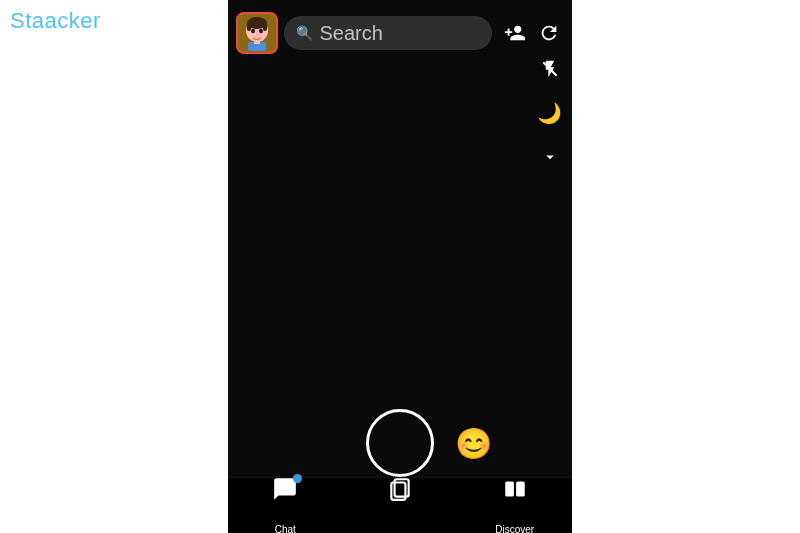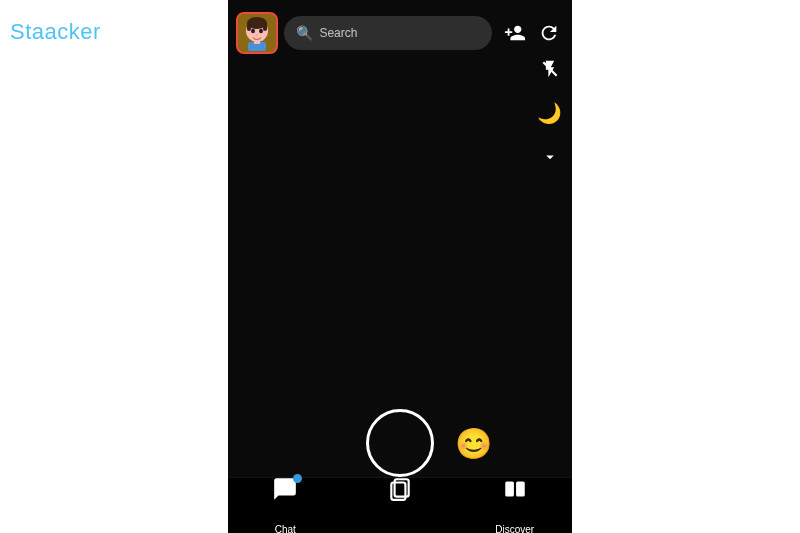--- a/index.html
+++ b/index.html
@@ -15,21 +15,20 @@
     
     #watermark {
       position: absolute;
       top: 8px;
       left: 10px;
       color: #4fc3f7;
       font-size: 22px;
       font-weight: 500;
       z-index: 10;
       letter-spacing: 0.5px;
-      margin-top: 11px;
     }
 
     
     #phone-frame {
       position: absolute;
       top: 0;
       left: 228px;
       width: 344px;
       height: 533px;
       background: #000;
@@ -92,21 +91,21 @@
     }
 
     #search-icon-wrap {
       color: rgba(255,255,255,0.8);
       font-size: 14px;
       margin-right: 6px;
     }
 
     #search-placeholder {
       color: rgba(255,255,255,0.7);
-      font-size: 12px;
+      font-size: 20px;
     }
 
     #add-friend-btn {
       width: 34px;
       height: 34px;
       display: flex;
       align-items: center;
       justify-content: center;
       cursor: pointer;
       color: white;

